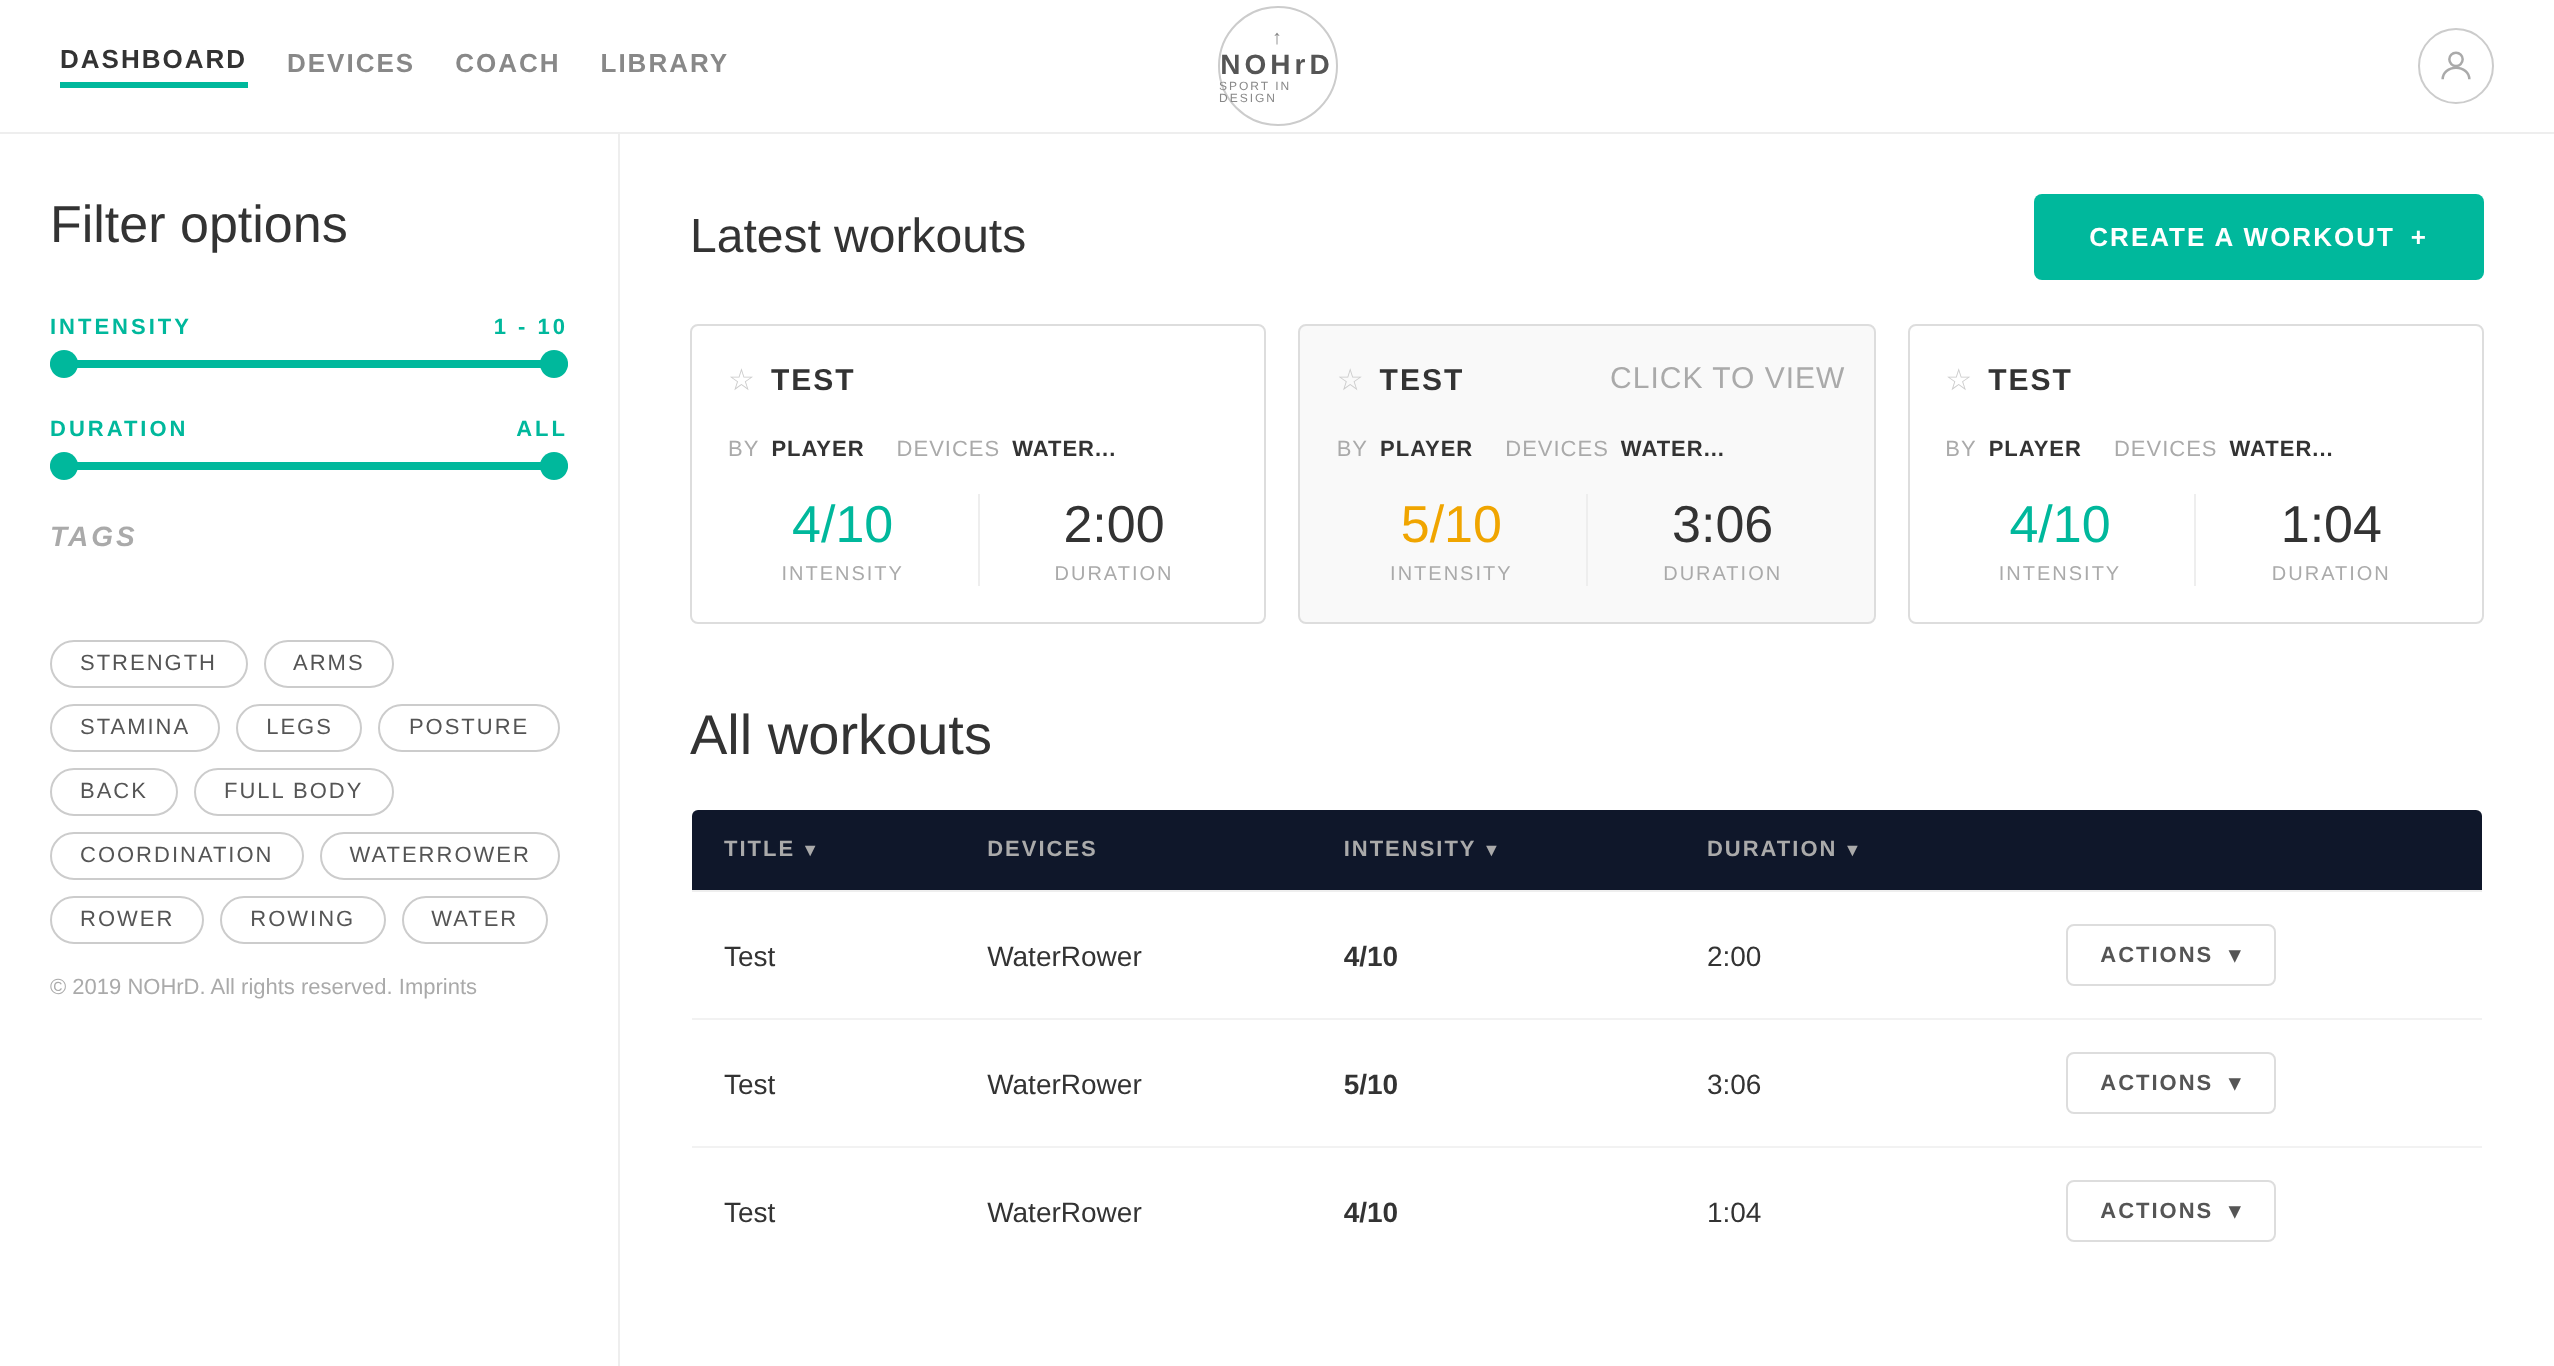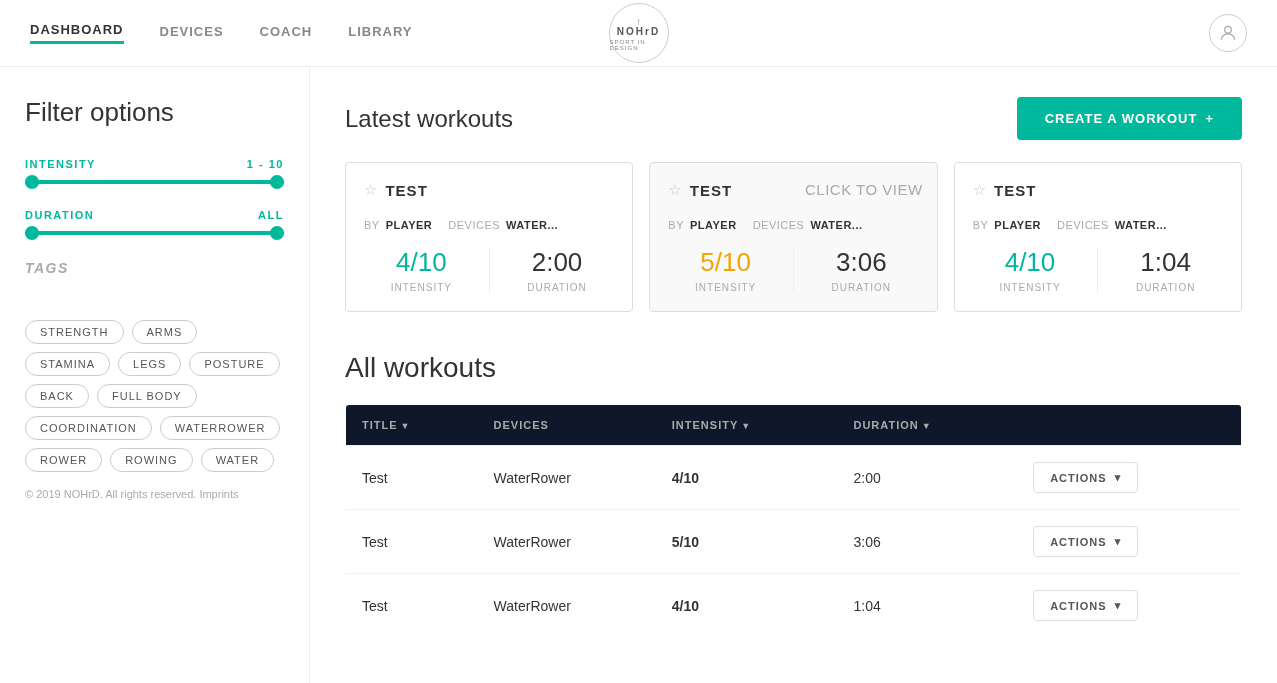--- a/index.html
+++ b/index.html
@@ -4,35 +4,35 @@
   <style>
     * { box-sizing: border-box; margin: 0; padding: 0; }
     body { font-family: Arial, sans-serif; background: #fff; color: #333; font-size: 13px; }
 
     
     .nav {
       display: flex; align-items: center; justify-content: space-between;
       height: 67px; border-bottom: 1px solid #eee; padding: 0 30px;
       position: relative;
     }
-    .nav-links { display: flex; gap: 36px; align-items: center; justify-content: space-between; }
+    .nav-links { display: flex; gap: 20px; align-items: center; justify-content: space-between; }
     .nav-link {
       font-size: 13px; font-weight: 700; letter-spacing: 1px; color: #888;
       text-decoration: none; cursor: pointer; padding-bottom: 4px;
     }
     .nav-link.active { color: #333; border-bottom: 3px solid #00b89c; }
     .nav-logo {
       position: absolute; left: 50%; transform: translateX(-50%);
       display: flex; align-items: center; justify-content: center;
     }
     .logo-circle {
       width: 60px; height: 60px; border-radius: 50%; border: 1.5px solid #ccc;
       display: flex; align-items: center; justify-content: center; flex-direction: column;
     }
-    .logo-text { font-size: 10px; font-weight: 700; letter-spacing: 2px; color: #555; line-height: 1; }
+    .logo-text { font-size: 14px; font-weight: 700; letter-spacing: 2px; color: #555; line-height: 1; }
     .logo-sub { font-size: 6px; color: #888; letter-spacing: 1px; margin-top: 2px; }
     .logo-arrow { font-size: 10px; color: #888; }
     .nav-avatar {
       width: 38px; height: 38px; border-radius: 50%; border: 1.5px solid #ccc;
       display: flex; align-items: center; justify-content: center; cursor: pointer;
     }
 
     
     .layout { display: flex; min-height: calc(100vh - 67px); }
 

